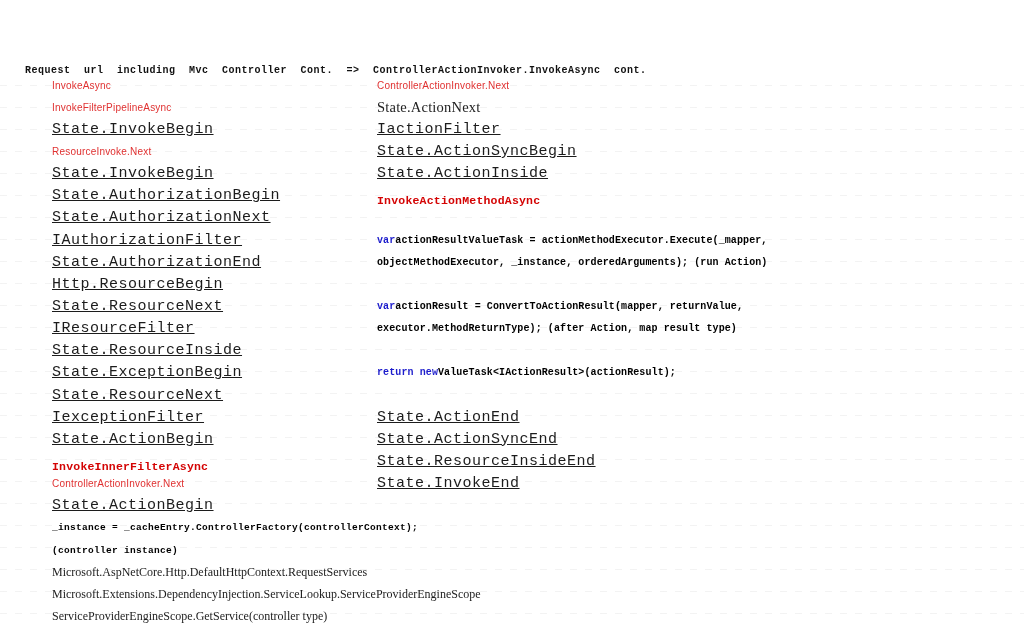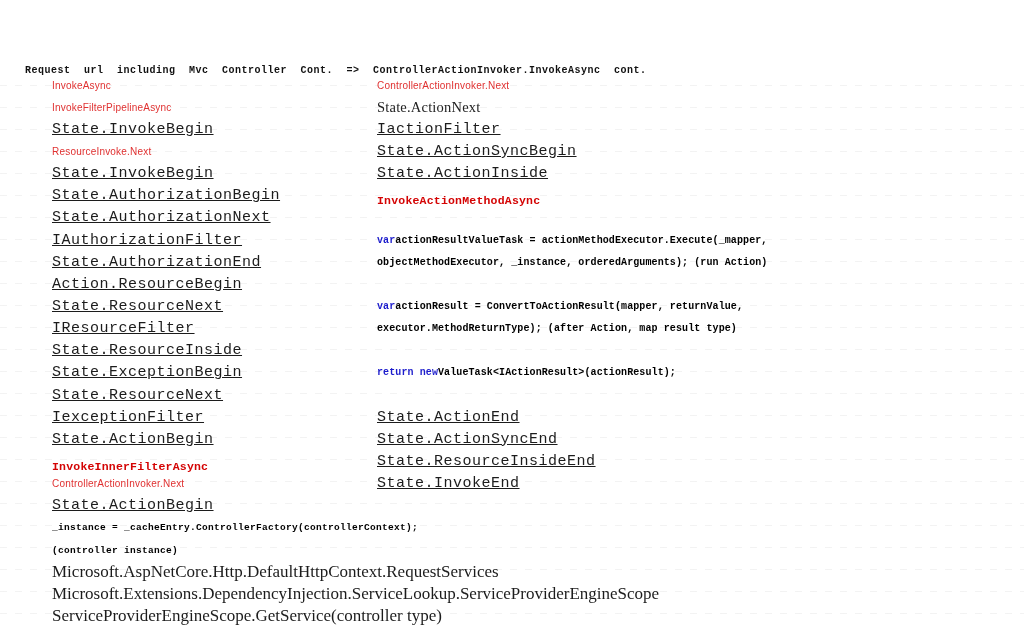--- a/index.html
+++ b/index.html
@@ -26,21 +26,21 @@
     position:absolute; top:74px; white-space:nowrap;
   }
   .col-left  { left:32px;margin-left:20px;  }
   .col-right { left:377px; }
   .row { height:22.15px; display:flex; align-items:center; }
 
   .red-sans      { font-family:"Liberation Sans", sans-serif; font-size:10px; color:var(--red_label); letter-spacing:0.2px; }
   .mono          { font-family:"Liberation Mono", monospace; font-size:15px; color:var(--text_black); letter-spacing:0.5px;text-decoration:underline; }
   .mono-bold     { font-family:"Liberation Mono", monospace; font-size:9.5px; font-weight:bold; color:#000; letter-spacing:0.3px; }
   .red-mono-bold { font-family:"Liberation Mono", monospace; font-size:11.5px; font-weight:bold; color:var(--red_bold); letter-spacing:0.2px;align-items:flex-end; }
-  .serif         { font-family:"Liberation Serif", serif; font-size:17px; color:#1c1c1c; }
+  .serif         { font-family:"Liberation Serif", serif; font-size:12px; color:#1c1c1c; }
   .serif-lg      { font-family:"Liberation Serif", serif; font-size:14.5px; color:#222; letter-spacing:0.2px;text-align:right; }
   .code          { font-family:"Liberation Mono", monospace; font-size:10px; font-weight:bold; color:#000; letter-spacing:0.1px; }
   .code .kw      { color:var(--keyword_blue); }
   .blank         { }
 </style>
 </head>
 <body>
 
 <div class="page">
   <div class="ruling"></div>
@@ -69,21 +69,21 @@
       <div class="row mono">
         <span>State.AuthorizationNext</span>
       </div>
       <div class="row mono">
         <span>IAuthorizationFilter</span>
       </div>
       <div class="row mono">
         <span>State.AuthorizationEnd</span>
       </div>
       <div class="row mono">
-        <span>Action.ResourceBegin</span>
+        <span>Http.ResourceBegin</span>
       </div>
       <div class="row mono">
         <span>State.ResourceNext</span>
       </div>
       <div class="row mono">
         <span>IResourceFilter</span>
       </div>
       <div class="row mono">
         <span>State.ResourceInside</span>
       </div>

